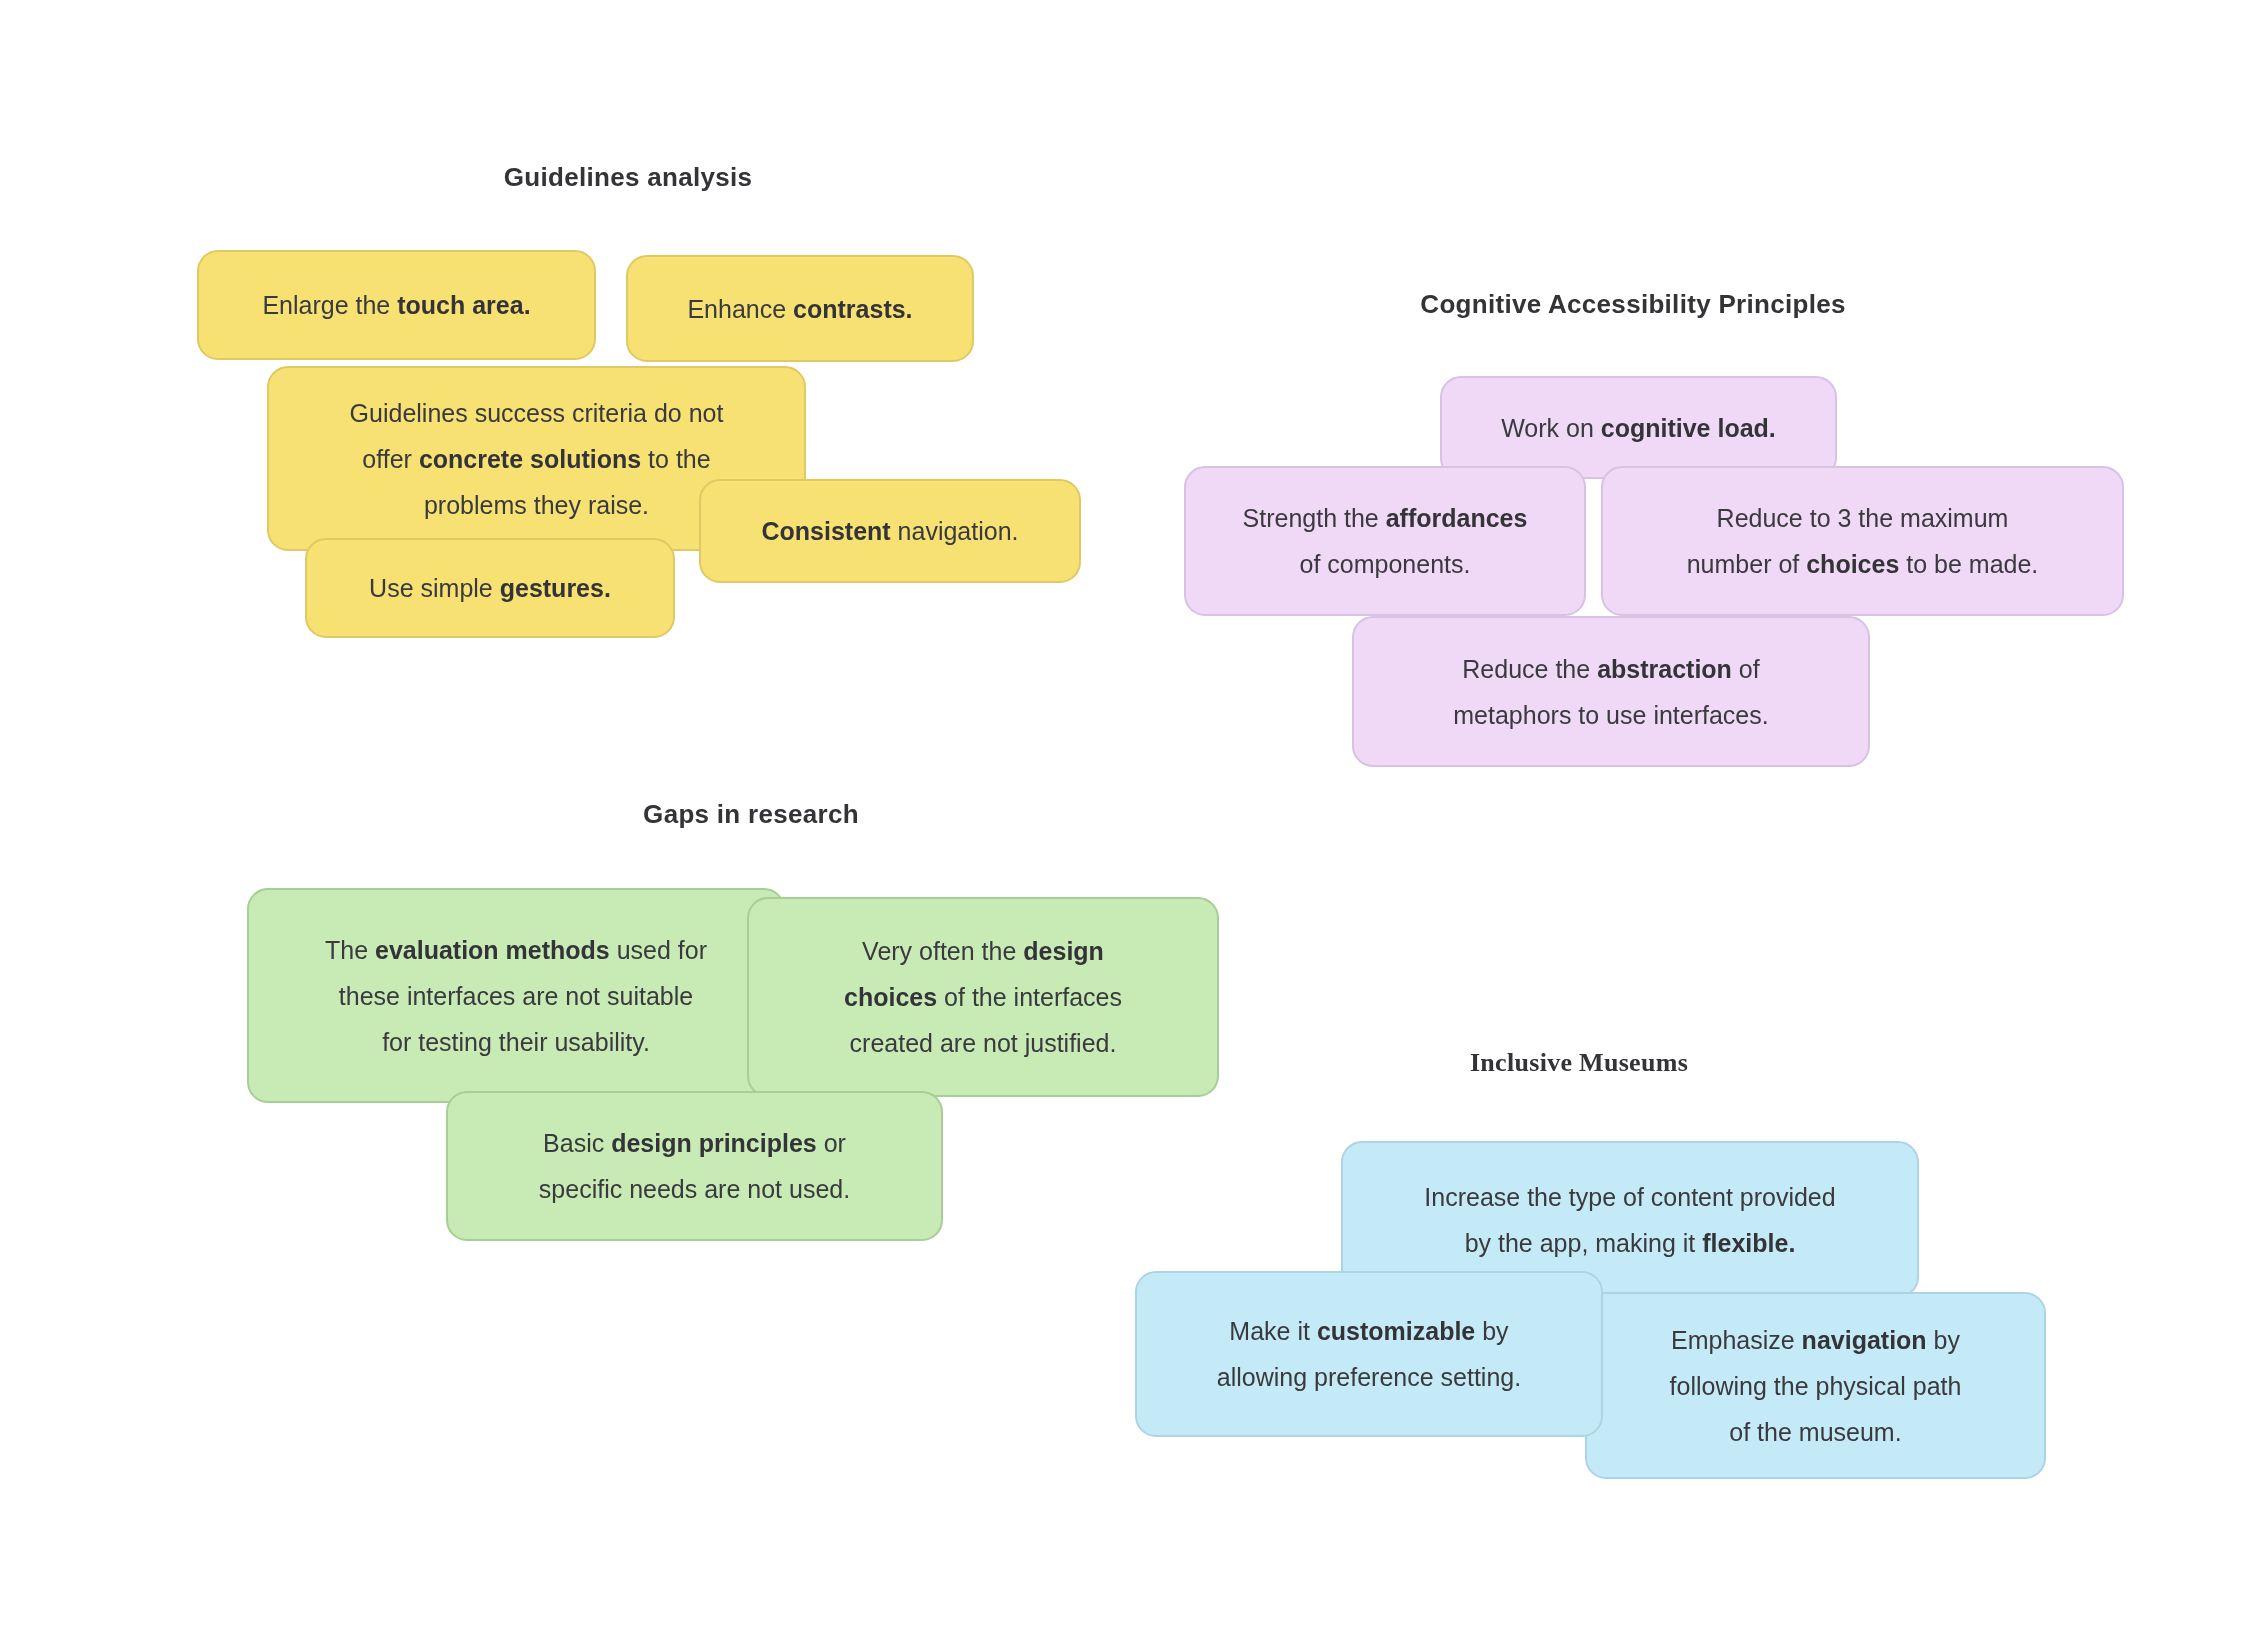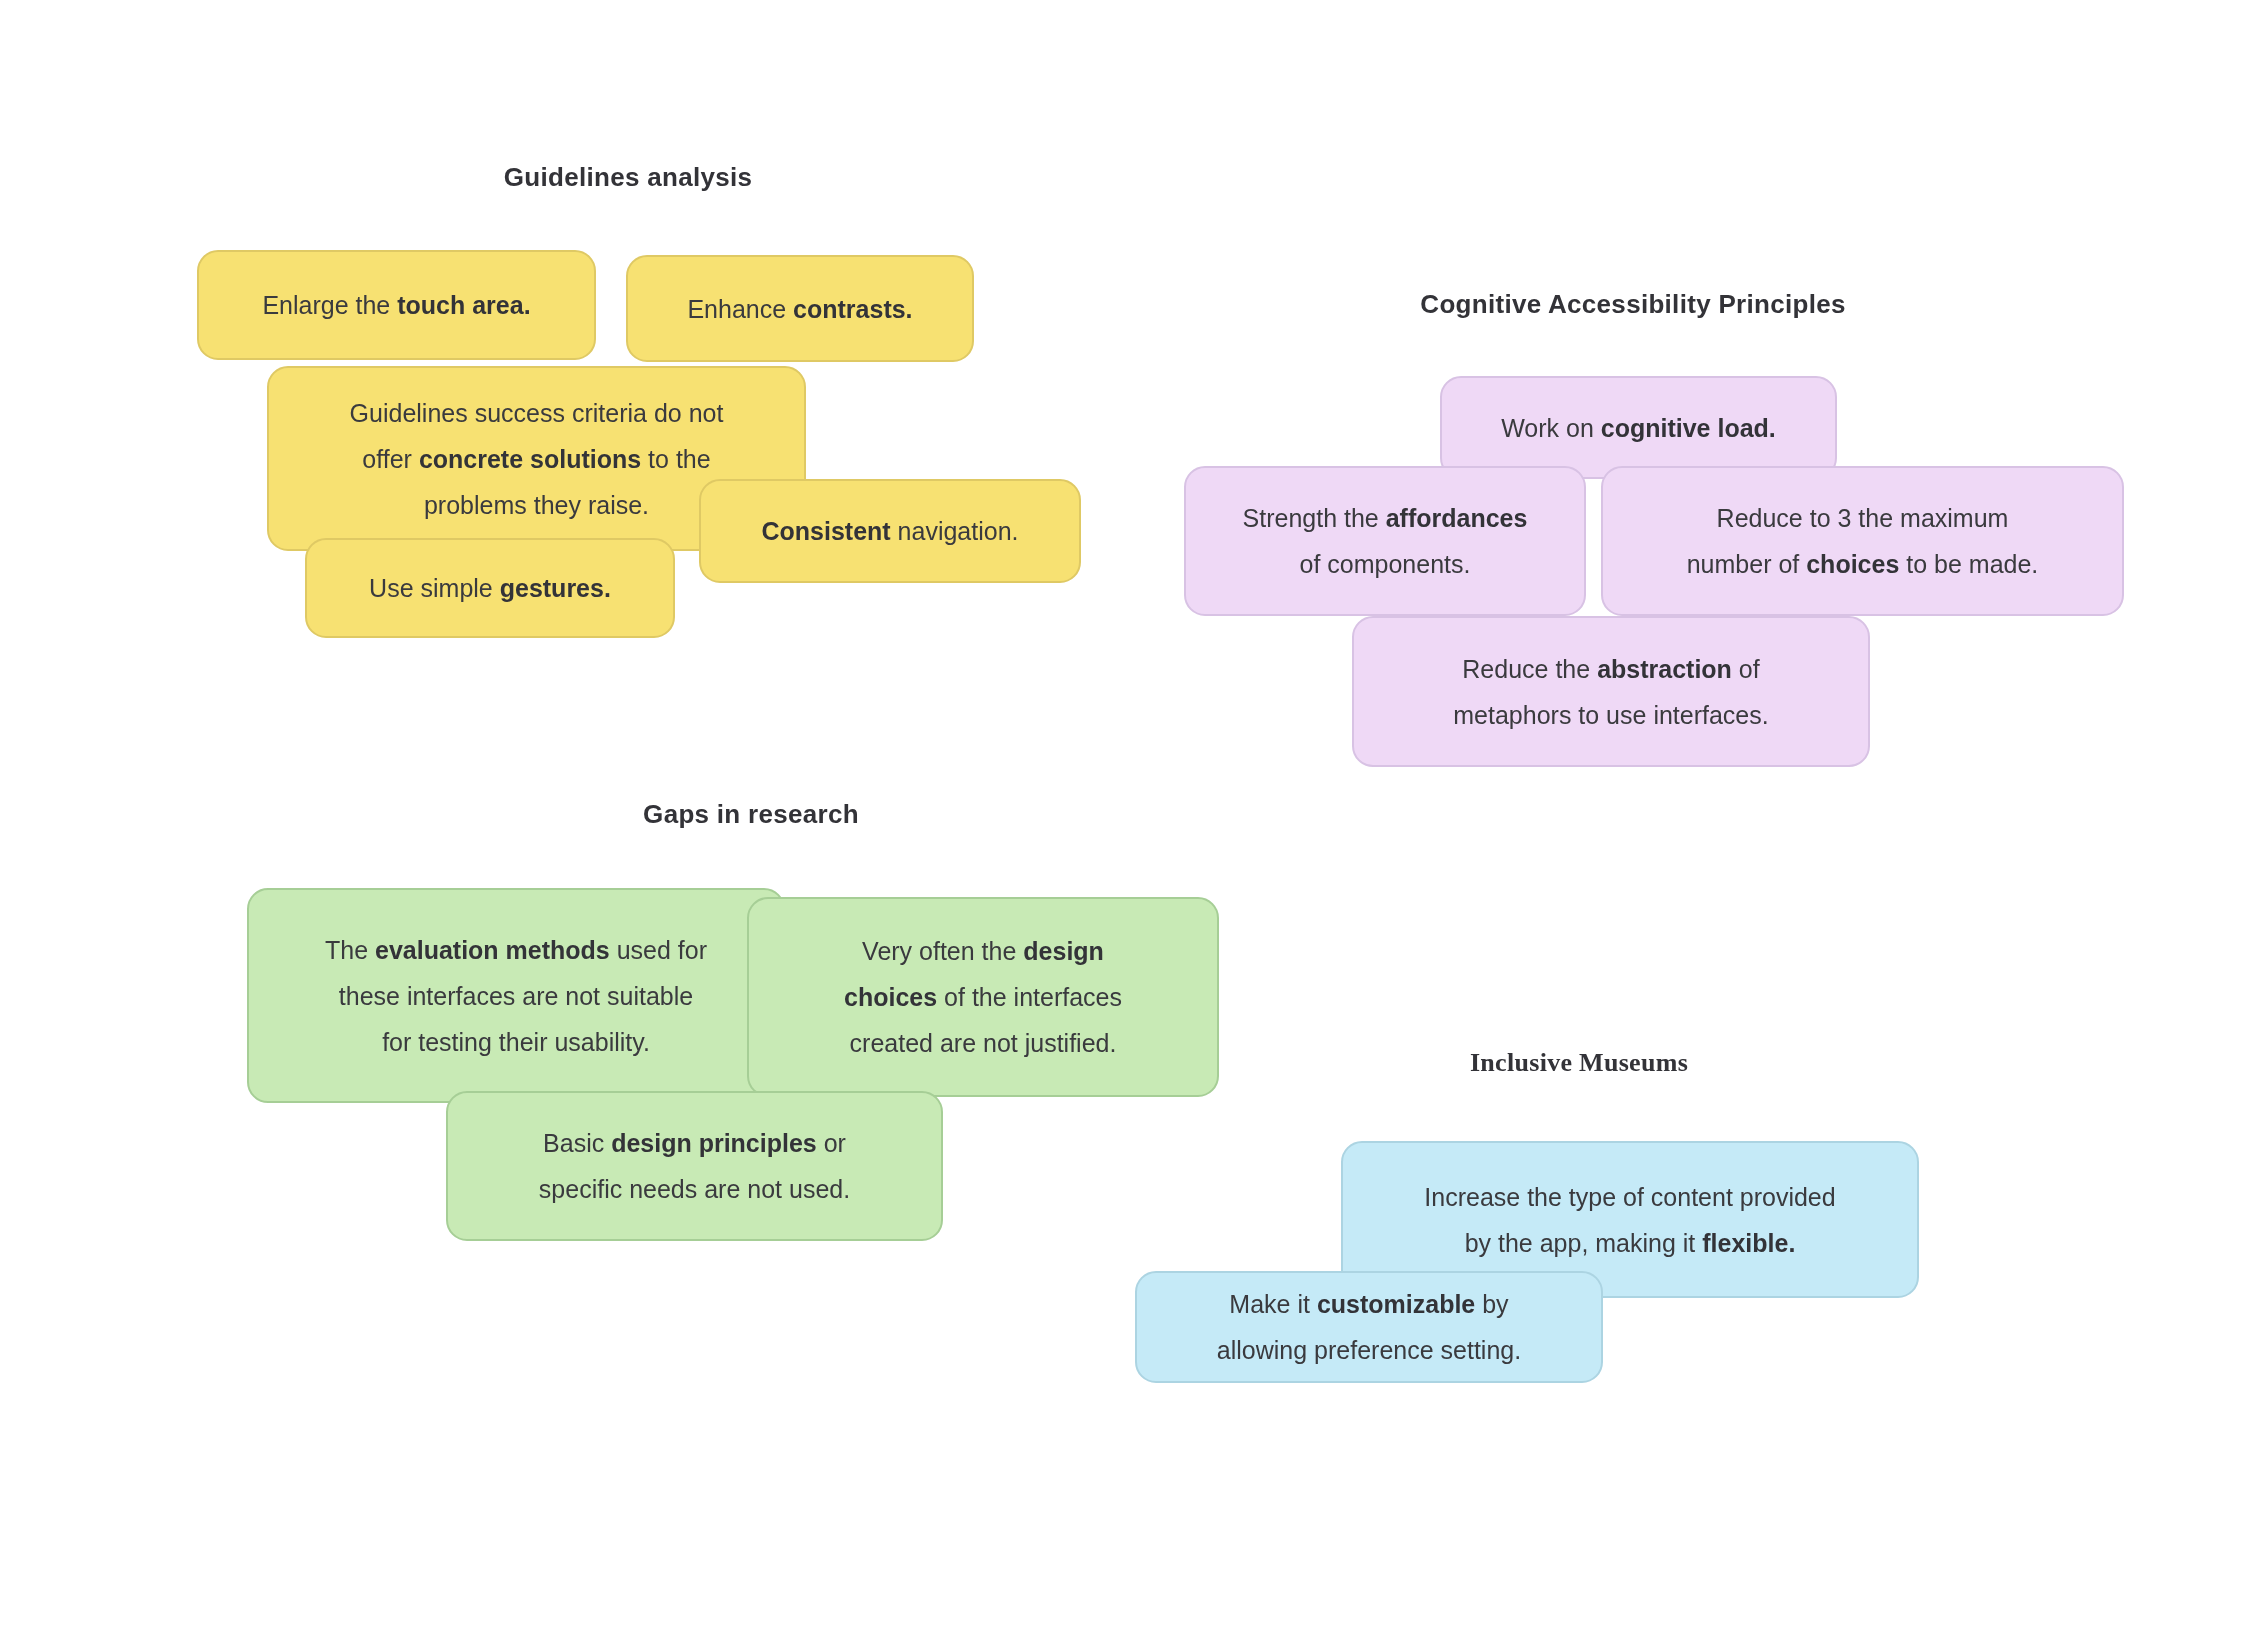--- a/index.html
+++ b/index.html
@@ -114,20 +114,27 @@
         <div class="line"><span>specific needs are not used.</span></div>
       </div>
     </div>
     <div class="group-title" style="left: 1579px; top: 1063px; color: rgb(51, 51, 56); font-family: Liberation Serif, serif;">Inclusive Museums</div>
     <div class="note" style="left: 1341px; top: 1141px; width: 578px; height: 157px; background: rgb(197, 234, 247); border-color: rgb(172, 212, 226); color: rgb(58, 58, 62);">
       <div>
         <div class="line"><span>Increase the type of content provided</span></div>
         <div class="line"><span>by the app, making it </span><b>flexible.</b></div>
       </div>
     </div>
-    <div class="note" style="left: 1135px; top: 1271px; width: 468px; height: 112px; background: rgb(197, 234, 247); border-color: rgb(172, 212, 226); color: rgb(58, 58, 62);">
+    <div class="note" style="left: 1585px; top: 1292px; width: 461px; height: 187px; background: rgb(197, 234, 247); border-color: rgb(172, 212, 226); color: rgb(58, 58, 62);">
+      <div>
+        <div class="line"><span>Emphasize </span><b>navigation</b><span> by</span></div>
+        <div class="line"><span>following the physical path</span></div>
+        <div class="line"><span>of the museum.</span></div>
+      </div>
+    </div>
+    <div class="note" style="left: 1135px; top: 1271px; width: 468px; height: 166px; background: rgb(197, 234, 247); border-color: rgb(172, 212, 226); color: rgb(58, 58, 62);">
       <div>
         <div class="line"><span>Make it </span><b>customizable</b><span> by</span></div>
         <div class="line"><span>allowing preference setting.</span></div>
       </div>
     </div>
   </div>
 
 
 </body></html>

